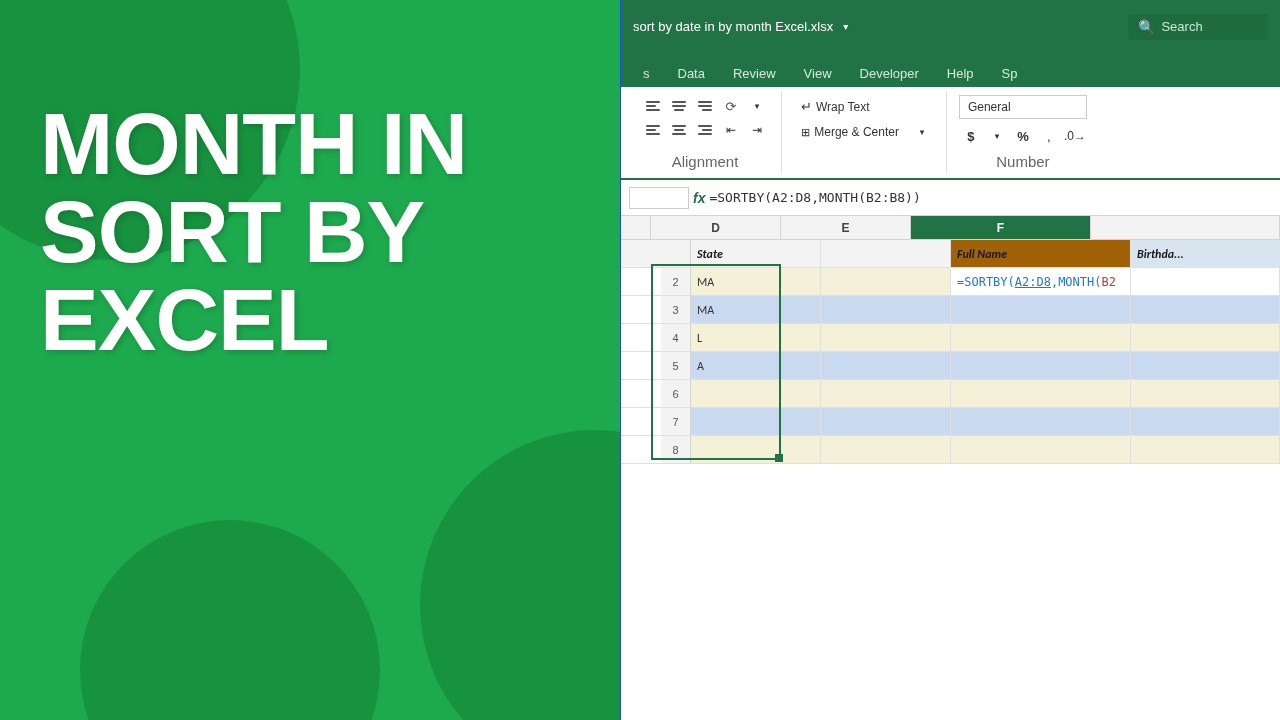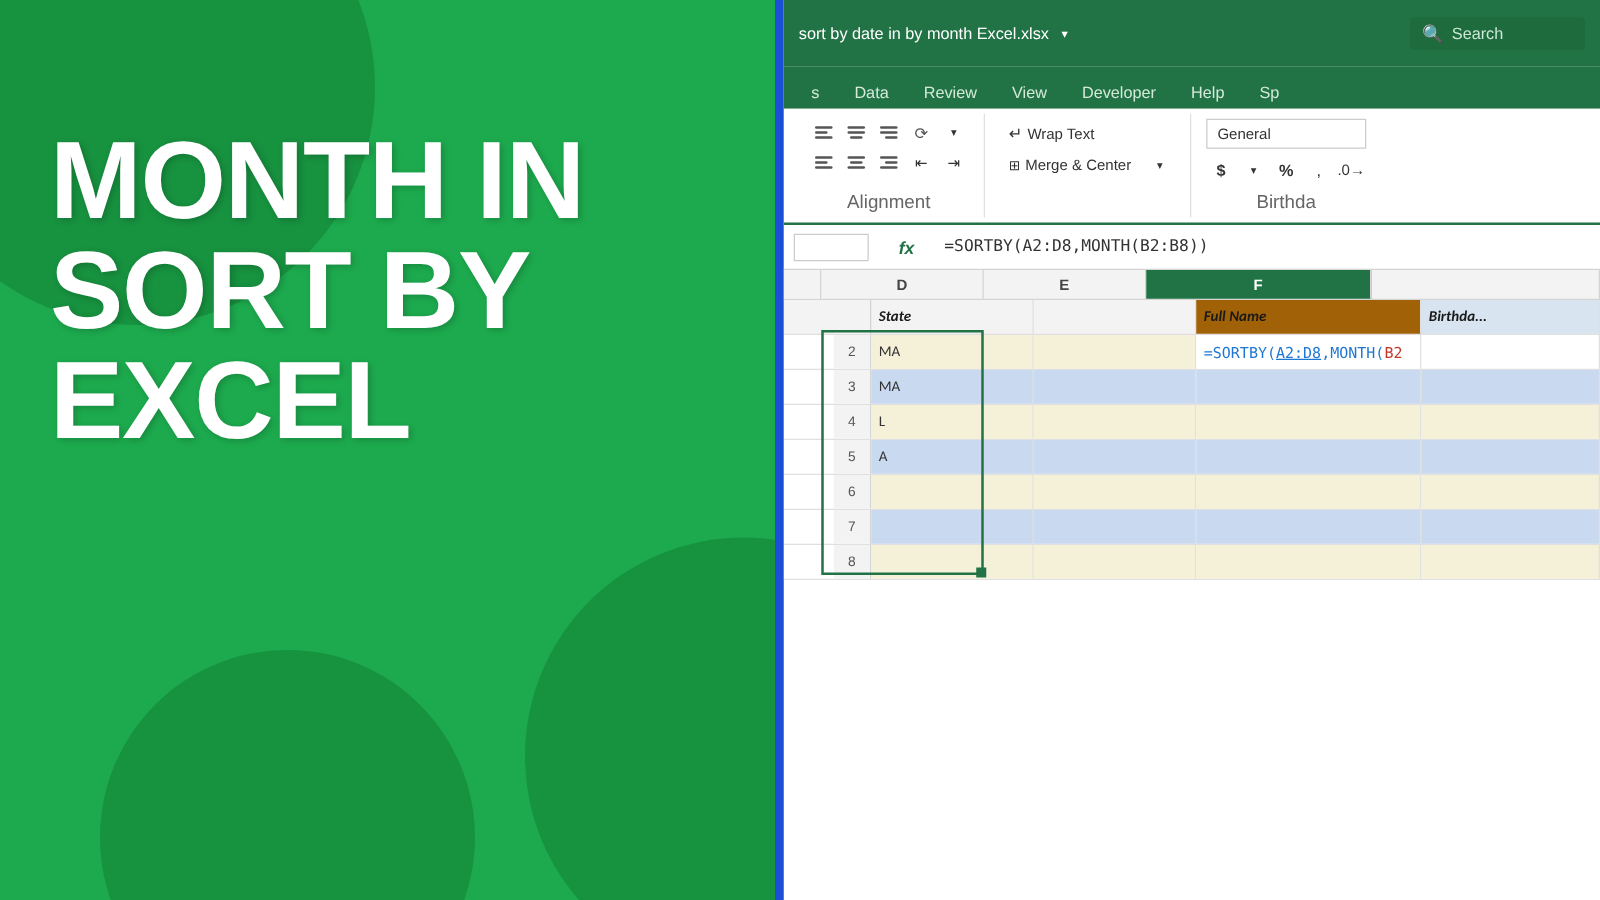--- a/index.html
+++ b/index.html
@@ -77,21 +77,21 @@
 
     
     .excel-panel {
       position: absolute;
       top: 0;
       right: 0;
       width: 660px;
       height: 720px;
       background: #ffffff;
       z-index: 5;
-      border-left: 7px solid #1d4ed8;
+      border-left: 1px solid #1d4ed8;
       overflow: hidden;
     }
 
     
     .excel-title-bar {
       height: 53px;
       background: #217346;
       display: flex;
       align-items: center;
       padding: 0 12px;
@@ -255,21 +255,21 @@
     }
 
     
     .formula-bar {
       display: flex;
       align-items: center;
       height: 36px;
       background: #ffffff;
       border-bottom: 1px solid #d4d4d4;
       padding: 0 8px;
-      gap: 20px;
+      gap: 0;
     }
 
     .cell-ref-box {
       width: 60px;
       height: 22px;
       border: 1px solid #ccc;
       display: flex;
       align-items: center;
       padding: 0 4px;
       font-size: 12px;
@@ -482,21 +482,21 @@
           <span>General</span>
         </div>
         <div class="number-symbols-row" style="margin-top:6px;">
           <button class="ribbon-btn" style="font-size:13px; font-weight:bold;">$</button>
           <button class="ribbon-btn" style="font-size:9px;">▾</button>
           <button class="ribbon-btn" style="font-size:13px; font-weight:bold;">%</button>
           <button class="ribbon-btn" style="font-size:13px;">,</button>
           <button class="ribbon-btn" style="font-size:12px;">.0→</button>
         </div>
       </div>
-      <span class="ribbon-group-label">Birthda</span>
+      <span class="ribbon-group-label">Number</span>
     </div>
 
   </div>
 
   <div class="formula-bar">
     <div class="cell-ref-box"></div>
     <span class="formula-icon">fx</span>
     <span class="formula-text">=SORTBY(A2:D8,MONTH(B2:B8))</span>
   </div>
 

